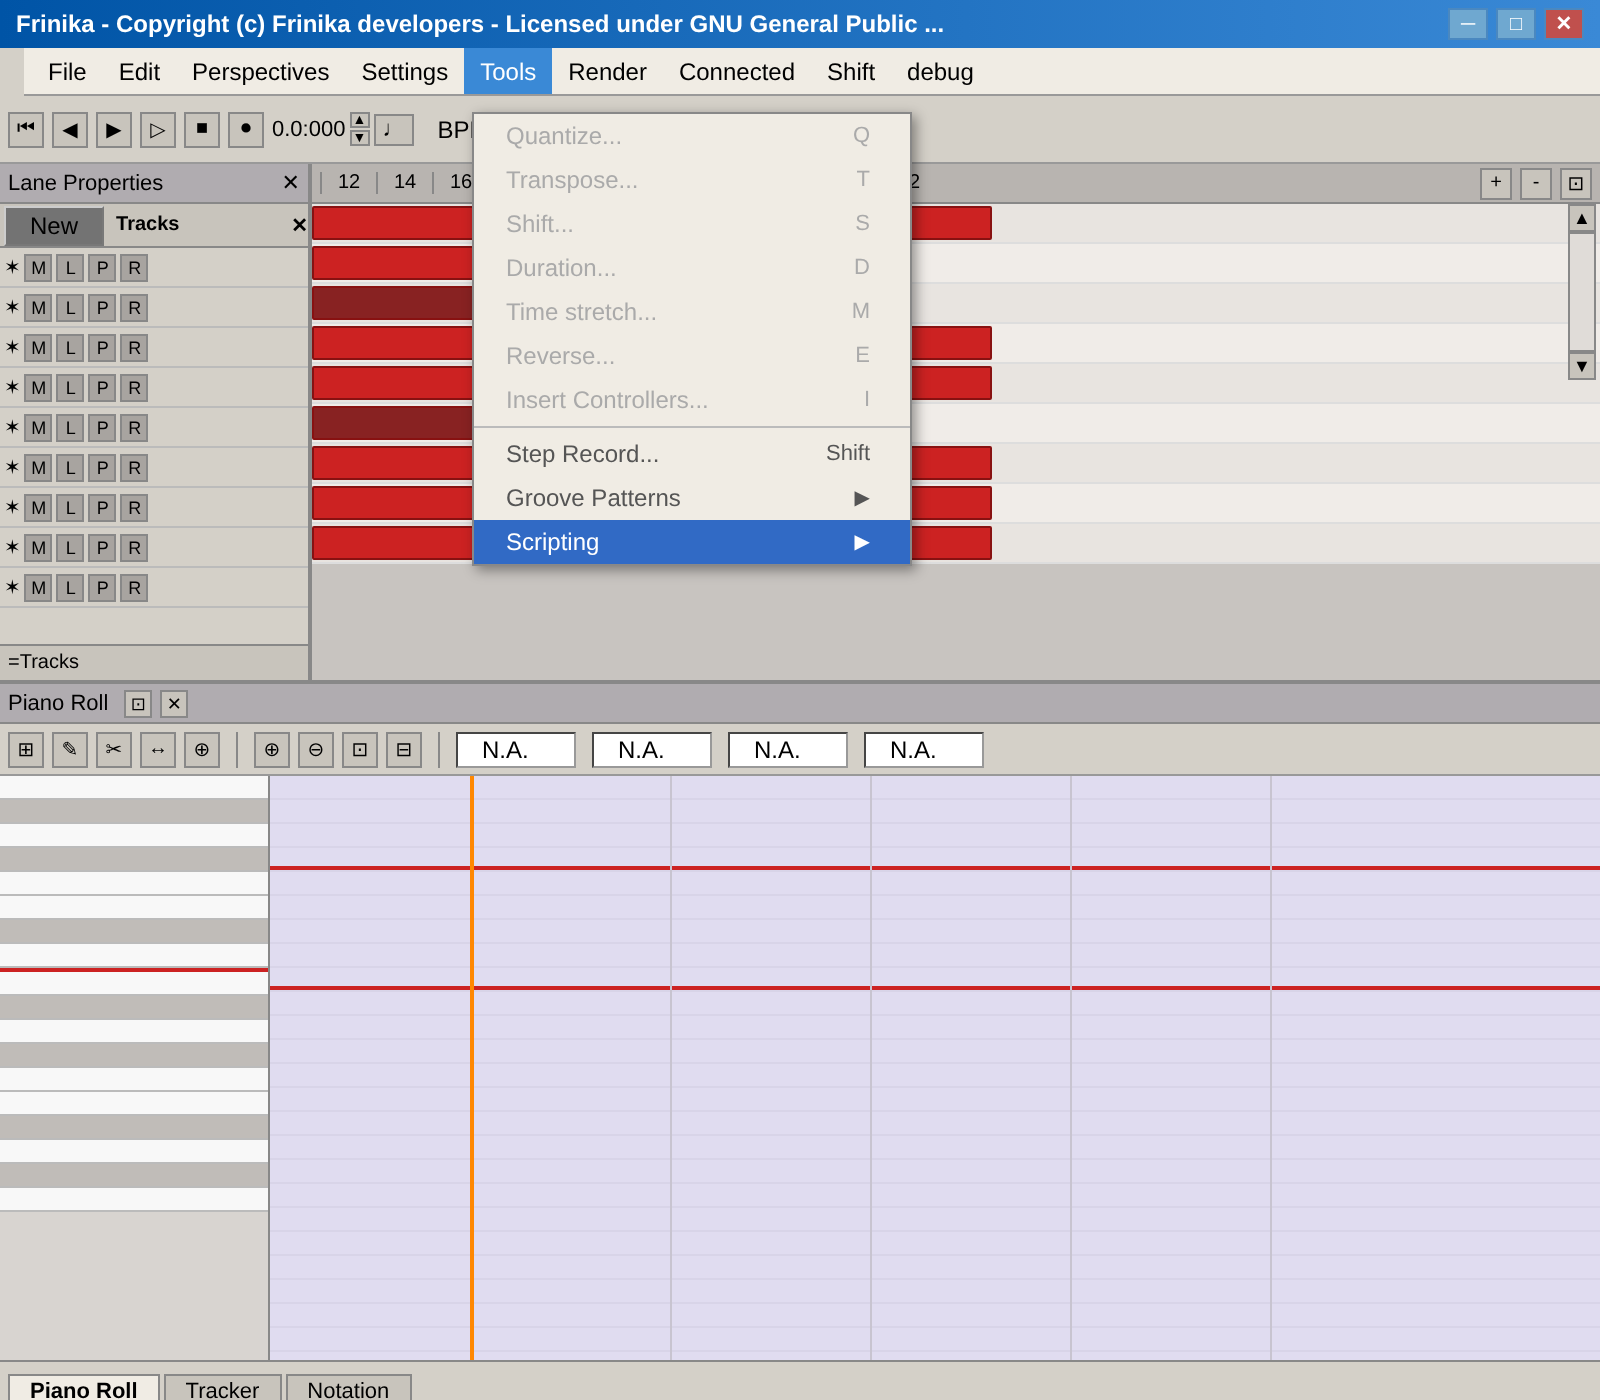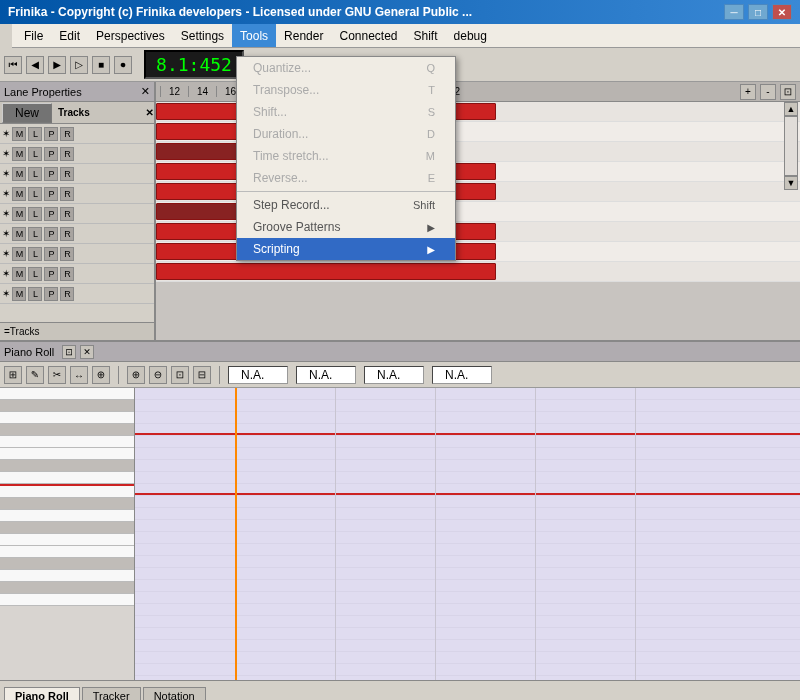--- a/index.html
+++ b/index.html
@@ -366,21 +366,20 @@
   <div class="menu-item">debug</div>
 </div>
 
 <div id="toolbar">
   <div class="transport-btn">⏮</div>
   <div class="transport-btn">◀</div>
   <div class="transport-btn">▶</div>
   <div class="transport-btn">▷</div>
   <div class="transport-btn">■</div>
   <div class="transport-btn">⏺</div>
-  <div class="bpm-display">8.1:452</div>
   <span style="display:flex;align-items:center;gap:2px;">
     <span style="font-size:11px;">0.0:000</span>
     <div style="display:flex;flex-direction:column;gap:1px;">
       <div style="width:10px;height:8px;background:#c8c4bc;border:1px solid #888;cursor:pointer;font-size:7px;display:flex;align-items:center;justify-content:center;">▲</div>
       <div style="width:10px;height:8px;background:#c8c4bc;border:1px solid #888;cursor:pointer;font-size:7px;display:flex;align-items:center;justify-content:center;">▼</div>
     </div>
     <span style="width:20px;height:16px;background:#c8c4bc;border:1px solid #888;display:flex;align-items:center;justify-content:center;font-size:11px;">♩</span>
   </span>
   <span style="margin-left:8px;font-size:12px;">BPM</span>
   <input type="text" class="bpm-value-box" value="170.0" style="">
@@ -643,20 +642,24 @@
     <span class="dd-shortcut">D</span>
   </div>
   <div class="dd-item disabled">
     <span>Time stretch...</span>
     <span class="dd-shortcut">M</span>
   </div>
   <div class="dd-item disabled">
     <span>Reverse...</span>
     <span class="dd-shortcut">E</span>
   </div>
+  <div class="dd-item disabled">
+    <span>Insert Controllers...</span>
+    <span class="dd-shortcut">I</span>
+  </div>
   <div class="dd-separator"></div>
   <div class="dd-item">
     <span>Step Record...</span>
     <span class="dd-shortcut">Shift</span>
   </div>
   <div class="dd-item">
     <span>Groove Patterns</span>
     <span class="dd-arrow">▶</span>
   </div>
   <div class="dd-item highlighted">

